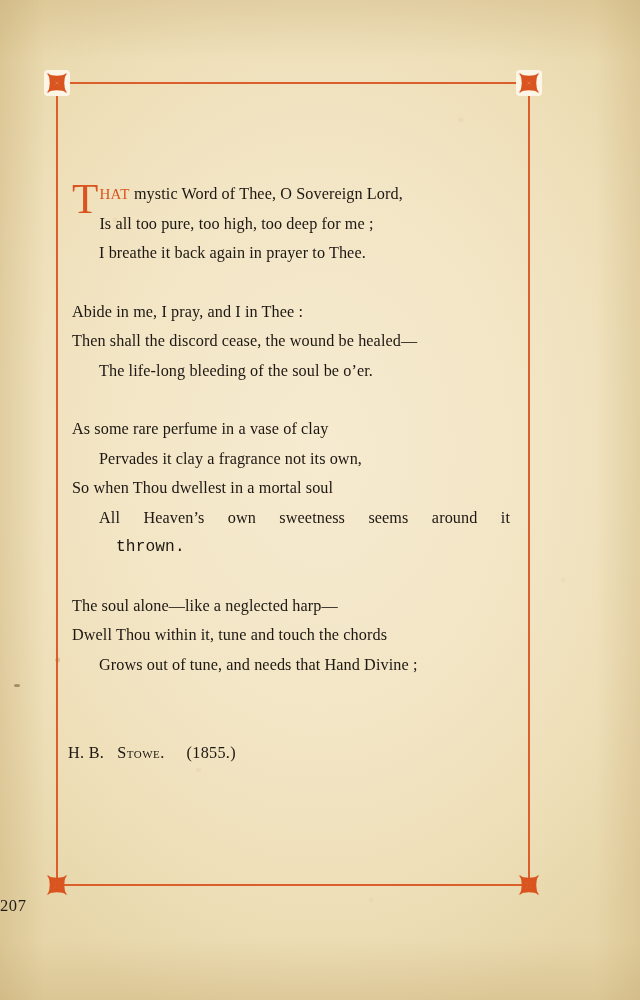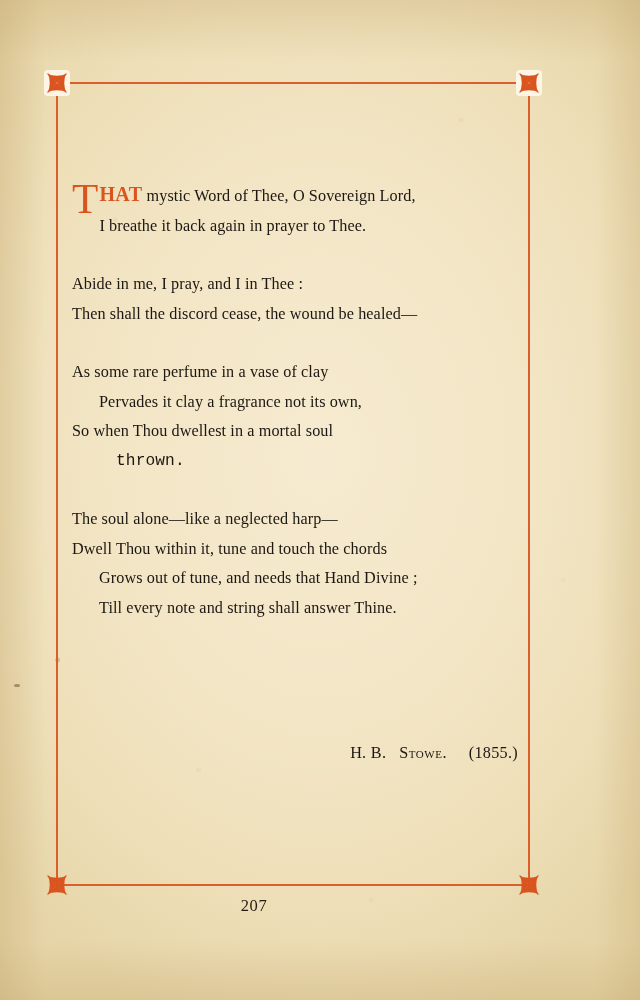--- a/index.html
+++ b/index.html
@@ -108,51 +108,49 @@
   .dropcap {
     float: left;
     color: #d9541f;
     font-size: 43px;
     line-height: 36px;
     margin: 1px 1px 0 0;
     font-weight: 400;
   }
   .leadcaps {
     color: #d9541f;
-    font-size: 20px;
+    font-size: 15px;
     letter-spacing: .4px;
-    font-weight: bold;
   }
 
   
   #attribution {
     position: absolute;
-    left: 80px;
+    left: 68px;
     top: 744px;
     width: 438px;
-    text-align: right;
+    text-align: left;
     padding-right: 16px;
     z-index: 4;
     color: #1d1712;
     font-size: 16.2px;
     letter-spacing: .3px;
   }
   .smallcaps {
     font-variant: small-caps;
     letter-spacing: .5px;
   }
   .attrib-gap { display: inline-block; width: 13px; }
 
   
   #folio {
     position: absolute;
     left: 0;
     top: 896px;
     width: 508px;
-    text-align: center;
     z-index: 4;
     color: #231c14;
     font-size: 16.5px;
     letter-spacing: .6px;
   }
 
   
   .speck {
     position: absolute;
     left: 14px;
@@ -207,37 +205,39 @@
       <path fill="#d9541f" d="M16 16 L5.5 6.5 Q16 11 26.5 6.5 Z"></path>
       <path fill="#d9541f" d="M16 16 L25.5 5.5 Q21 16 25.5 26.5 Z"></path>
       <path fill="#d9541f" d="M16 16 L26.5 25.5 Q16 21 5.5 25.5 Z"></path>
       <path fill="#d9541f" d="M16 16 L6.5 26.5 Q11 16 6.5 5.5 Z"></path>
     </svg>
   </div>
 
   <div id="poem">
       <div class="stanza">
         <div class="line"><span class="dropcap">T</span><span class="leadcaps">HAT</span><span> mystic Word of Thee, O Sovereign Lord,</span></div>
+        <div class="line indent">Is all too pure, too high, too deep for me ;</div>
         <div class="line indent">I breathe it back again in prayer to Thee.</div>
       </div>
       <div class="stanza">
         <div class="line">Abide in me, I pray, and I in Thee :</div>
         <div class="line">Then shall the discord cease, the wound be healed—</div>
+        <div class="line indent">The life-long bleeding of the soul be o’er.</div>
       </div>
       <div class="stanza">
         <div class="line">As some rare perfume in a vase of clay</div>
         <div class="line indent">Pervades it clay a fragrance not its own,</div>
         <div class="line">So when Thou dwellest in a mortal soul</div>
+        <div class="line justified">All Heaven’s own sweetness seems around it</div>
         <div class="line runover">thrown.</div>
       </div>
       <div class="stanza">
         <div class="line">The soul alone—like a neglected harp—</div>
         <div class="line">Dwell Thou within it, tune and touch the chords</div>
         <div class="line indent">Grows out of tune, and needs that Hand Divine ;</div>
-        <div class="line indent">Till every note and string shall answer Thine.</div>
       </div>
     </div>
 
   <div id="attribution">
     <span>H.  B.</span>
     <span>&nbsp;</span>
     <span class="smallcaps">Stowe.</span>
     <span class="attrib-gap"></span>
     <span>(1855.)</span>
   </div>

